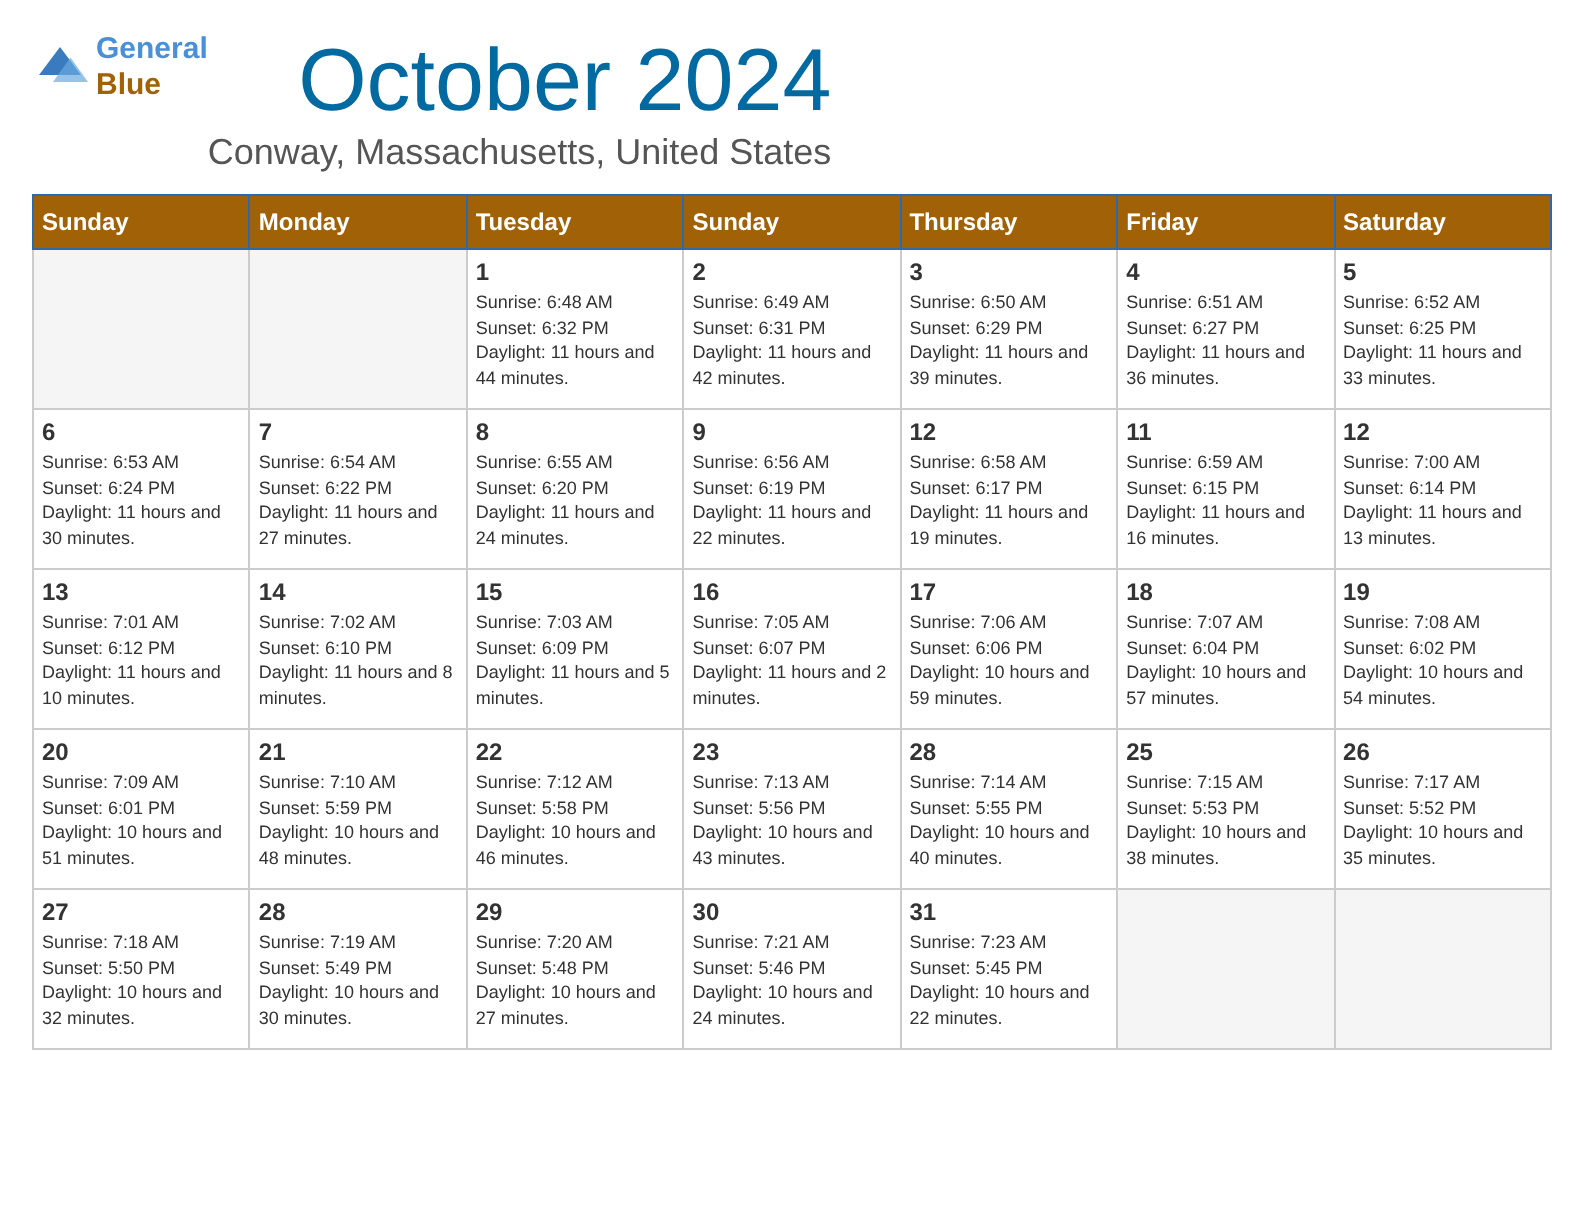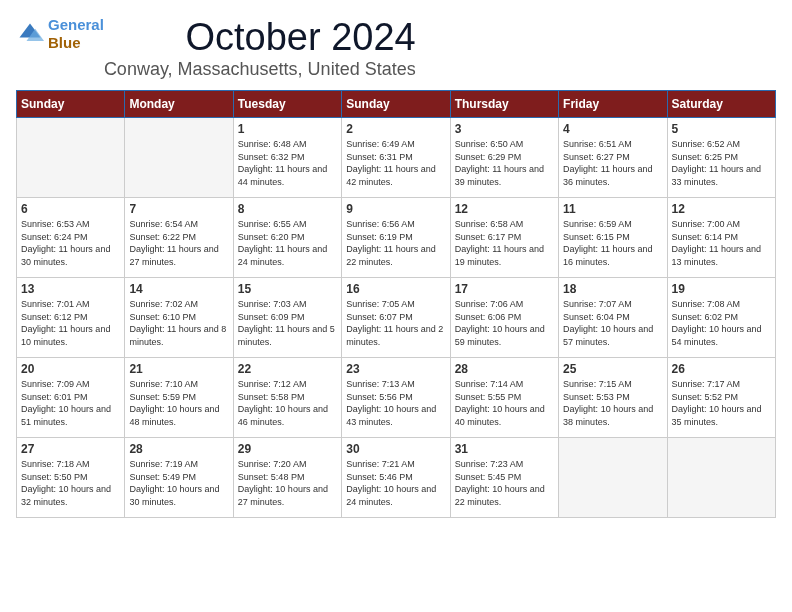--- a/index.html
+++ b/index.html
@@ -30,35 +30,35 @@
       color: #4a90d9;
     }
     .logo-icon {
       width: 28px;
       height: 28px;
     }
     .title-block {
       text-align: right;
     }
     .month-title {
-      font-size: 38px;
+      font-size: 44px;
       font-weight: 300;
-      color: #0f172a;
+      color: #0369a1;
     }
     .location {
       font-size: 18px;
       color: #555;
     }
     table {
       width: 100%;
       border-collapse: collapse;
       table-layout: fixed;
     }
     th {
-      background-color: #7f1d1d;
+      background-color: #a16207;
       color: #fff;
       font-size: 12px;
       font-weight: bold;
       padding: 6px 4px;
       text-align: left;
       border: 1px solid #2a6aaf;
     }
     td {
       border: 1px solid #ccc;
       vertical-align: top;

